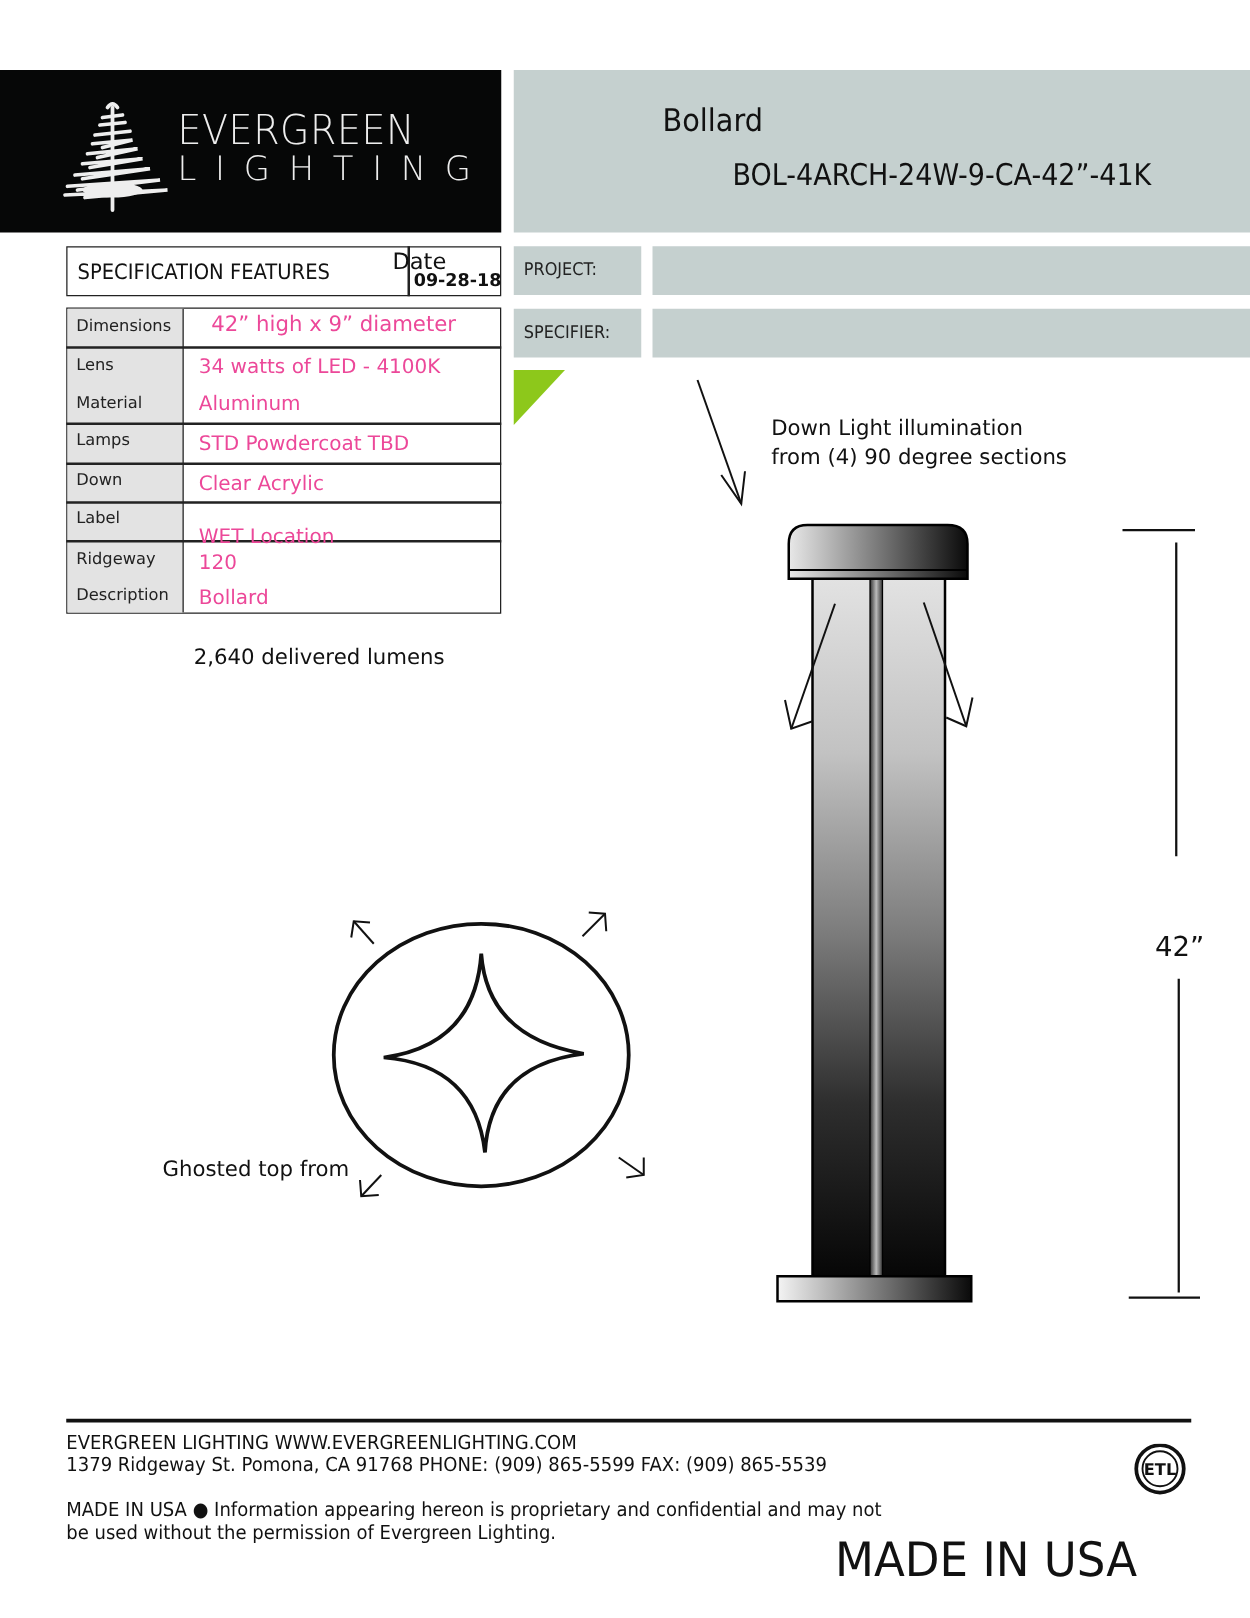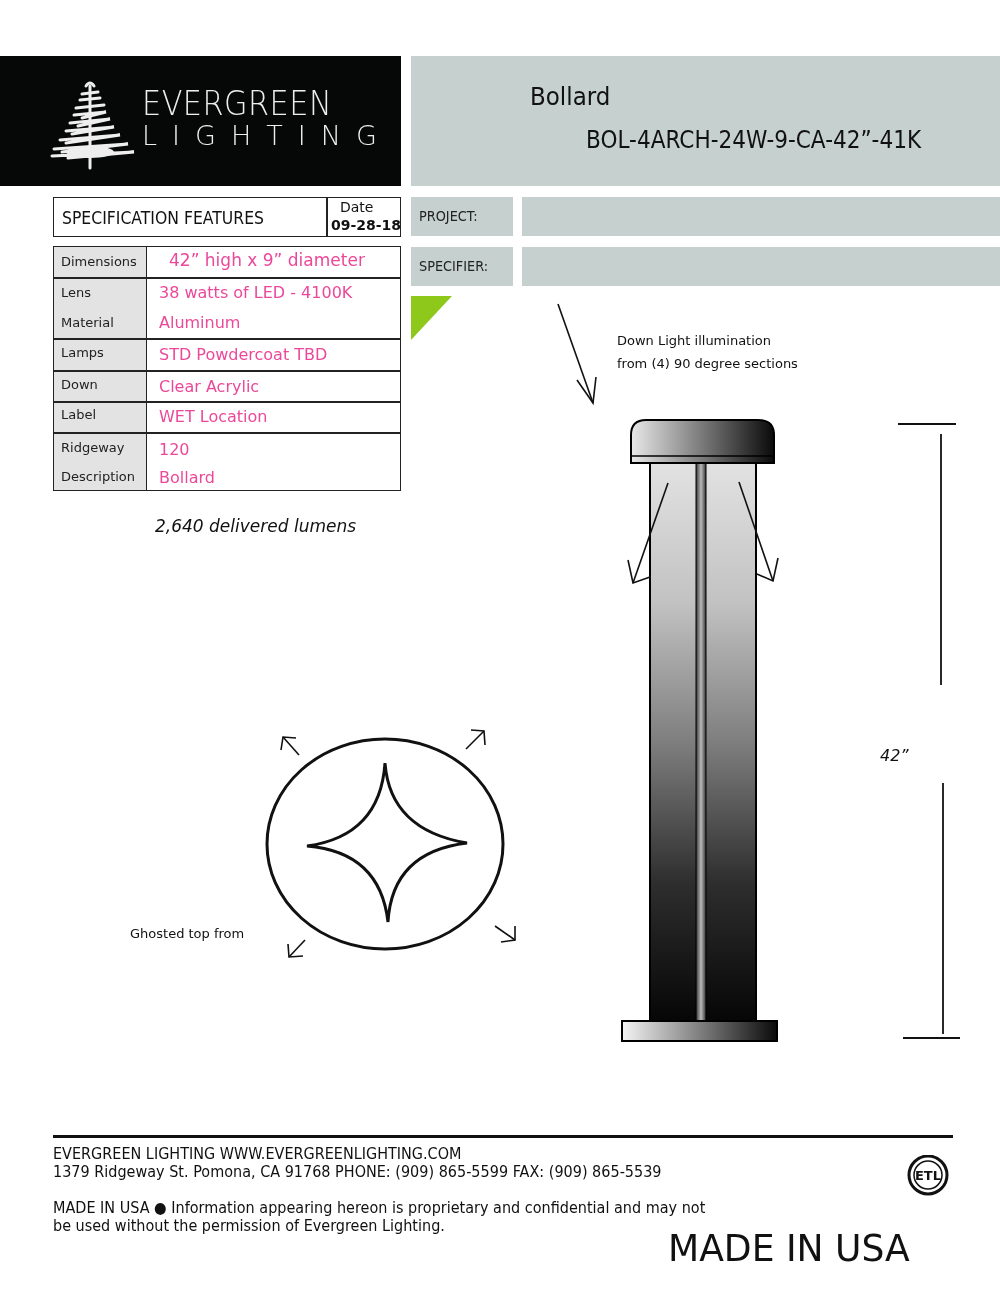--- a/index.html
+++ b/index.html
@@ -15,40 +15,40 @@
 
   
   .title-panel { left: 411px; top: 56px; width: 589px; height: 130px; background: #c5d0cf; }
   .title-name { left: 530px; top: 82px; font-size: 25px; color: #111; transform: scaleX(0.92); transform-origin: left; }
   .title-model { left: 586px; top: 126px; font-size: 24px; color: #111; transform: scaleX(0.9); transform-origin: left; }
 
   
   .spec-header { left: 53px; top: 197px; width: 348px; height: 40px; border: 1.5px solid #222; background: #fff; }
   .spec-header-title { left: 62px; top: 208px; font-size: 17px; transform: scaleX(0.92); transform-origin: left; }
   .spec-date-divider { left: 326px; top: 197px; width: 1.5px; height: 40px; background: #222; }
-  .spec-date-label { left: 340px; top: 199px; font-size: 14px; }
+  .spec-date-label { left: 314px; top: 199px; font-size: 18px; }
   .spec-date-value { left: 331px; top: 217px; font-size: 14px; font-weight: bold; }
 
   
   .spec-table { left: 53px; top: 246px; width: 348px; height: 245px; border: 1.5px solid #222; background: #fff; }
   .spec-label-col { left: 54px; top: 247px; width: 93px; height: 243px; background: #e3e3e3; border-right: 1.5px solid #222; }
   .hline { height: 1.5px; background: #222; left: 53px; width: 348px; }
   .lbl { font-size: 13px; color: #222; left: 61px; }
   .val { font-size: 16px; color: #ec4899; left: 159px; }
 
-  .lumens { left: 155px; top: 516px; font-size: 17px; font-style: italic; }
+  .lumens { left: 155px; top: 516px; font-size: 17px; }
 
   
   .field-label-box { left: 411px; width: 102px; height: 39px; background: #c5d0cf; }
   .field-label { left: 419px; font-size: 14px; color: #222; transform: scaleX(0.92); transform-origin: left; }
   .field-value-box { left: 522px; width: 478px; height: 39px; background: #c5d0cf; }
 
   .green-tri { left: 411px; top: 296px; width: 0; height: 0; border-top: 44px solid #8dc81b; border-right: 41px solid transparent; }
 
-  .annot { font-size: 13px; color: #111; }
+  .annot { font-size: 17px; color: #111; }
 
   .made-big { left: 668px; top: 1226px; font-size: 38px; color: #111; transform: scaleX(0.95); transform-origin: left; }
   .footer-line { left: 53px; top: 1135px; width: 900px; height: 3px; background: #111; }
   .footer-text { font-size: 15.5px; color: #111; left: 53px; transform: scaleX(0.93); transform-origin: left; white-space: nowrap; }
 </style>
 </head>
 <body>
 
 <div class="abs logo-block"></div>
 <svg class="abs tree" viewBox="0 0 90 92">
@@ -85,33 +85,33 @@
 <div class="abs hline" style="top:277px"></div>
 <div class="abs hline" style="top:338px"></div>
 <div class="abs hline" style="top:370px"></div>
 <div class="abs hline" style="top:401px"></div>
 <div class="abs hline" style="top:432px"></div>
 
 <div class="abs lbl" style="top:254px">Dimensions</div>
 <div class="abs val" style="top:250px; left:169px; font-size:17px;">42” high x 9” diameter</div>
 
 <div class="abs lbl" style="top:285px">Lens</div>
-<div class="abs val" style="top:283px">38 watts of LED - 4100K</div>
+<div class="abs val" style="top:283px">34 watts of LED - 4100K</div>
 
 <div class="abs lbl" style="top:315px">Material</div>
 <div class="abs val" style="top:313px">Aluminum</div>
 
 <div class="abs lbl" style="top:345px">Lamps</div>
 <div class="abs val" style="top:345px">STD Powdercoat TBD</div>
 
 <div class="abs lbl" style="top:377px">Down</div>
 <div class="abs val" style="top:377px">Clear Acrylic</div>
 
 <div class="abs lbl" style="top:407px">Label</div>
-<div class="abs val" style="top:407px">WET Location</div>
+<div class="abs val" style="top:419px">WET Location</div>
 
 <div class="abs lbl" style="top:440px">Ridgeway</div>
 <div class="abs val" style="top:440px">120</div>
 
 <div class="abs lbl" style="top:469px">Description</div>
 <div class="abs val" style="top:468px">Bollard</div>
 
 <div class="abs lumens">2,640 delivered lumens</div>
 
 <div class="abs field-label-box" style="top:197px"></div>
@@ -119,21 +119,21 @@
 <div class="abs field-value-box" style="top:197px"></div>
 
 <div class="abs field-label-box" style="top:247px"></div>
 <div class="abs field-label" style="top:258px">SPECIFIER:</div>
 <div class="abs field-value-box" style="top:247px"></div>
 
 <div class="abs green-tri"></div>
 
 <div class="abs annot" style="left:617px; top:333px">Down Light illumination</div>
 <div class="abs annot" style="left:617px; top:356px">from (4) 90 degree sections</div>
-<div class="abs annot" style="left:880px; top:746px; font-size:16px;font-style:italic;">42”</div>
+<div class="abs annot" style="left:924px; top:746px; font-size:22px;">42”</div>
 <div class="abs annot" style="left:130px; top:926px">Ghosted top from</div>
 
 <svg class="abs" style="left:0; top:0;" width="1000" height="1100">
   <defs>
     <linearGradient id="capGrad" x1="0" x2="1" y1="0" y2="0">
       <stop offset="0" stop-color="#e8e8e8"></stop>
       <stop offset="1" stop-color="#0a0a0a"></stop>
     </linearGradient>
     <linearGradient id="bodyGrad" x1="0" x2="0" y1="0" y2="1">
       <stop offset="0" stop-color="#e2e2e2"></stop>

